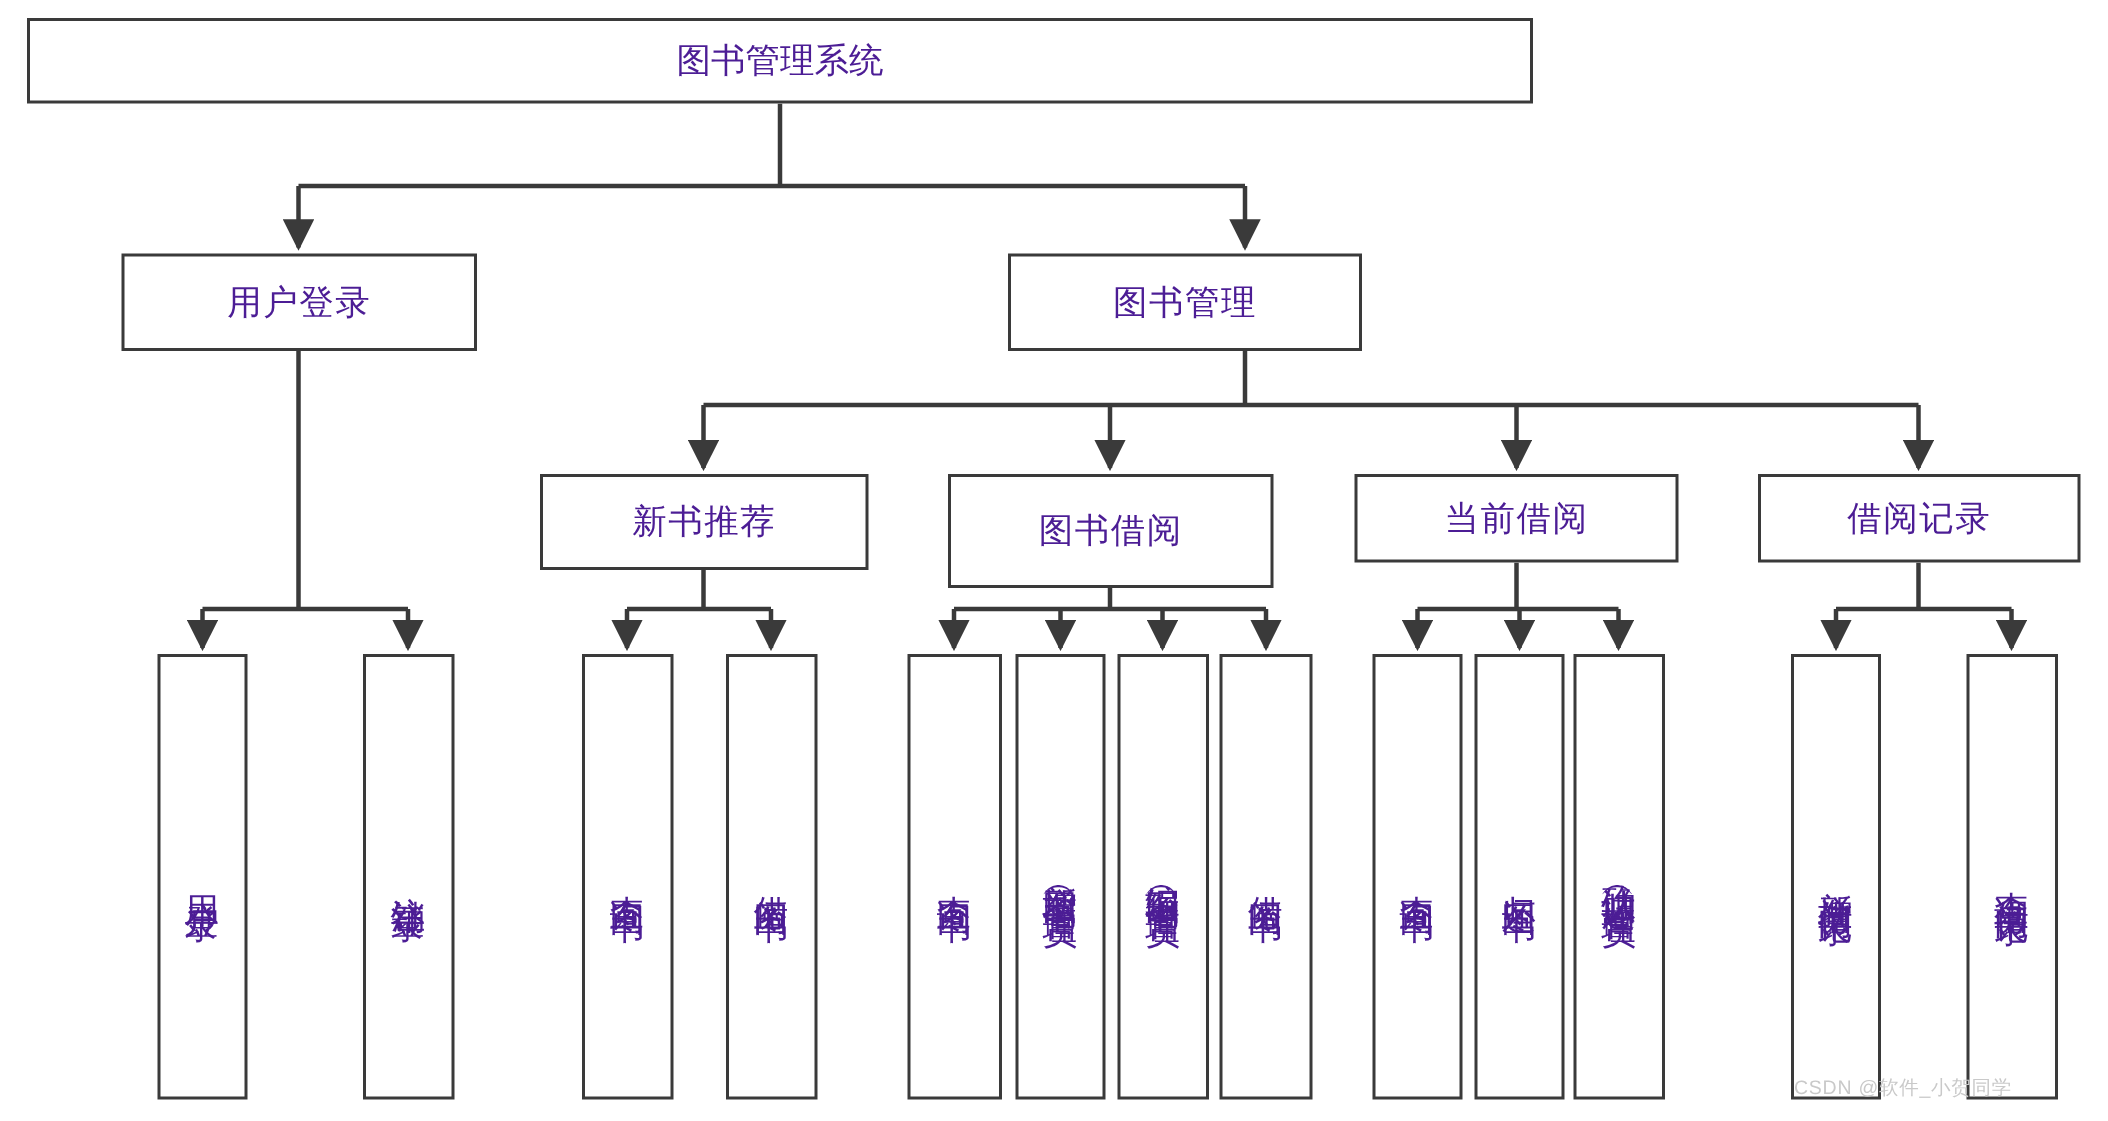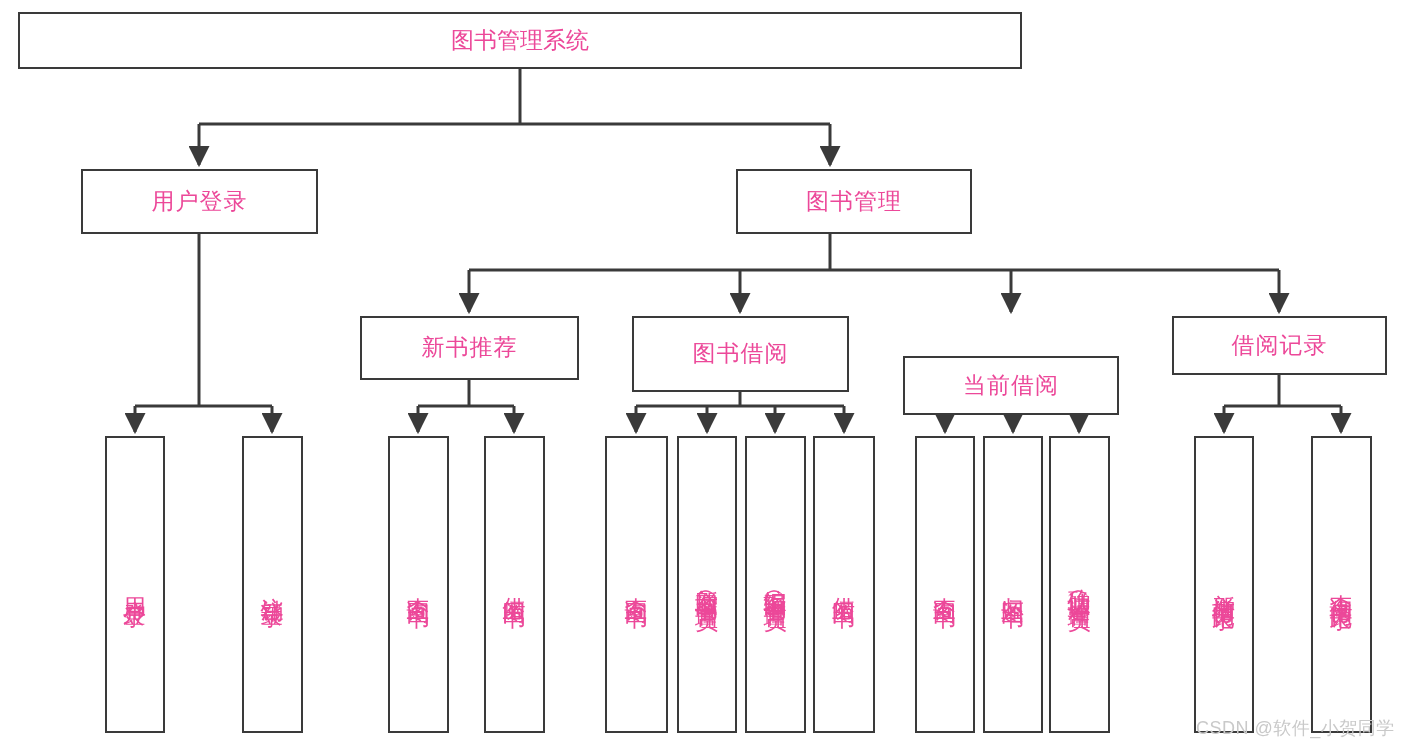--- a/index.html
+++ b/index.html
@@ -26,21 +26,21 @@
     pointer-events: none;
   }
   .node {
     position: absolute;
     box-sizing: border-box;
     background: #ffffff;
     border: 2px solid #3a3a3a;
     display: flex;
     align-items: center;
     justify-content: center;
-    color: #ec4899;
+    color: #4c1d95;
   }
   .node.h {
     font-size: 23px;
     letter-spacing: 1px;
     line-height: 1.2;
   }
   .node.root {
     font-size: 23px;
   }
   .node.v {
@@ -54,21 +54,21 @@
   }
   .node.v .vtext {
     writing-mode: vertical-rl;
     text-orientation: upright;
     display: block;
     white-space: normal;
     max-height: 100%;
   }
   .watermark {
     position: absolute;
-    font-size: 18px;
+    font-size: 13px;
     color: #c9c9c9;
     letter-spacing: 0.5px;
     white-space: nowrap;
     user-select: none;
   }
 </style>
 </head>
 <body>
 
 <div id="canvas">
@@ -125,31 +125,31 @@
     </g>
   </svg>
 
   <div class="node root" style="left:18px; top:12px; width:1004px; height:57px;">
     <span>图书管理系统</span>
   </div>
 
   <div class="node h" style="left:81px; top:169px; width:237px; height:65px;">
     <span>用户登录</span>
   </div>
-  <div class="node h" style="left:736px; top:169px; width:236px; height:65px;">
+  <div class="node h" style="left:672px; top:169px; width:236px; height:65px;">
     <span>图书管理</span>
   </div>
 
   <div class="node h" style="left:360px; top:316px; width:219px; height:64px;">
     <span>新书推荐</span>
   </div>
   <div class="node h" style="left:632px; top:316px; width:217px; height:76px;">
     <span>图书借阅</span>
   </div>
-  <div class="node h" style="left:903px; top:316px; width:216px; height:59px;margin-top:40px;">
+  <div class="node h" style="left:903px; top:316px; width:216px; height:59px;">
     <span>当前借阅</span>
   </div>
   <div class="node h" style="left:1172px; top:316px; width:215px; height:59px;text-align:center;">
     <span>借阅记录</span>
   </div>
 
   <div class="node v" style="left:105px; top:436px; width:60px; height:297px;">
     <span class="vtext">用户登录</span>
   </div>
   <div class="node v" style="left:242px; top:436px; width:61px; height:297px;">

